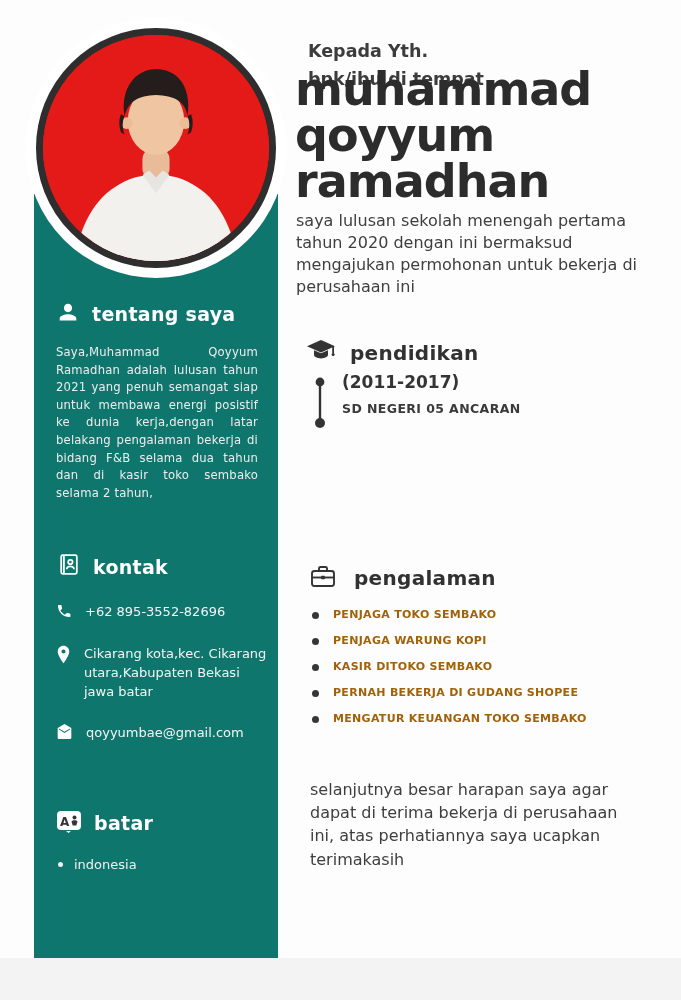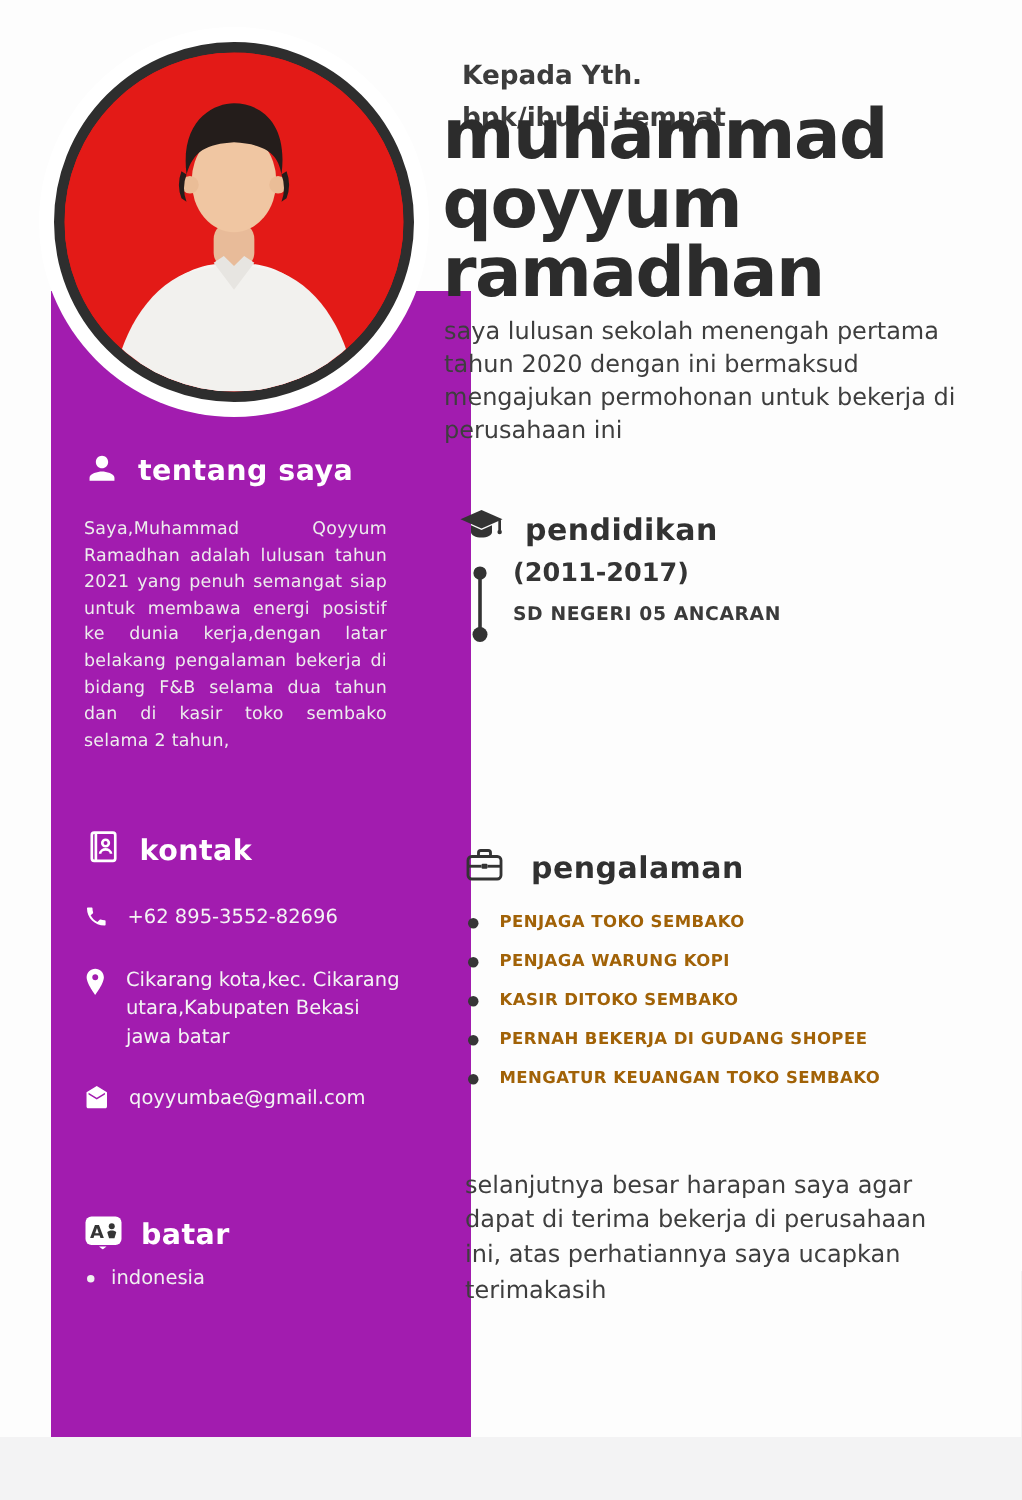--- a/index.html
+++ b/index.html
@@ -6,35 +6,35 @@
   html,body { background:#e9e9e9; }
   body { font-family:"DejaVu Sans","Liberation Sans",sans-serif; }
   .page {
     position:relative; width:681px; height:1000px; margin:0 auto;
     background:#fdfdfd; overflow:hidden;
   }
   .bottom-strip { position:absolute; left:0; top:958px; width:681px; height:42px; background:#f3f3f4; }
 
   
   .sidebar {
-    position:absolute; left:34px; top:194px; width:280px; height:764px;
-    background:#a21caf; color:#f1f1f1;
+    position:absolute; left:34px; top:194px; width:244px; height:764px;
+    background:#0f766e; color:#f1f1f1;
     padding:106px 4px 0 22px;
   }
   .side-head { display:flex; align-items:center; gap:12px; }
   .side-head .ttl { font-size:19px; font-weight:800; color:#ffffff; letter-spacing:.3px; }
   .about-body {
     margin-top:16px; font-size:11.6px; line-height:1.52; text-align:justify;
     color:#ededed; letter-spacing:.2px; width:202px;
   }
   .kontak-sec { margin-top:50px; }
   .c-row { display:flex; align-items:flex-start; gap:13px; margin-top:22px; }
   .c-row .txt { font-size:13px; line-height:1.45; color:#f4f4f4; width:186px; }
   .bahasa-sec { margin-top:66px; }
-  .lang-list { margin-top:8px; list-style:none; }
+  .lang-list { margin-top:20px; list-style:none; }
   .lang-list li { position:relative; padding-left:18px; font-size:13px; color:#f0f0f0; }
   .lang-list li::before { content:""; position:absolute; left:2px; top:5px; width:5px; height:5px; border-radius:50%; background:#f0f0f0; }
 
   
   .photo-wrap {
     position:absolute; left:36px; top:28px; width:240px; height:240px;
     border-radius:50%; border:7px solid #2e2e2e; background:#e31a17;
     box-shadow:0 0 0 10px #ffffff; overflow:hidden;
   }
   .photo-wrap svg { display:block; width:100%; height:100%; }

